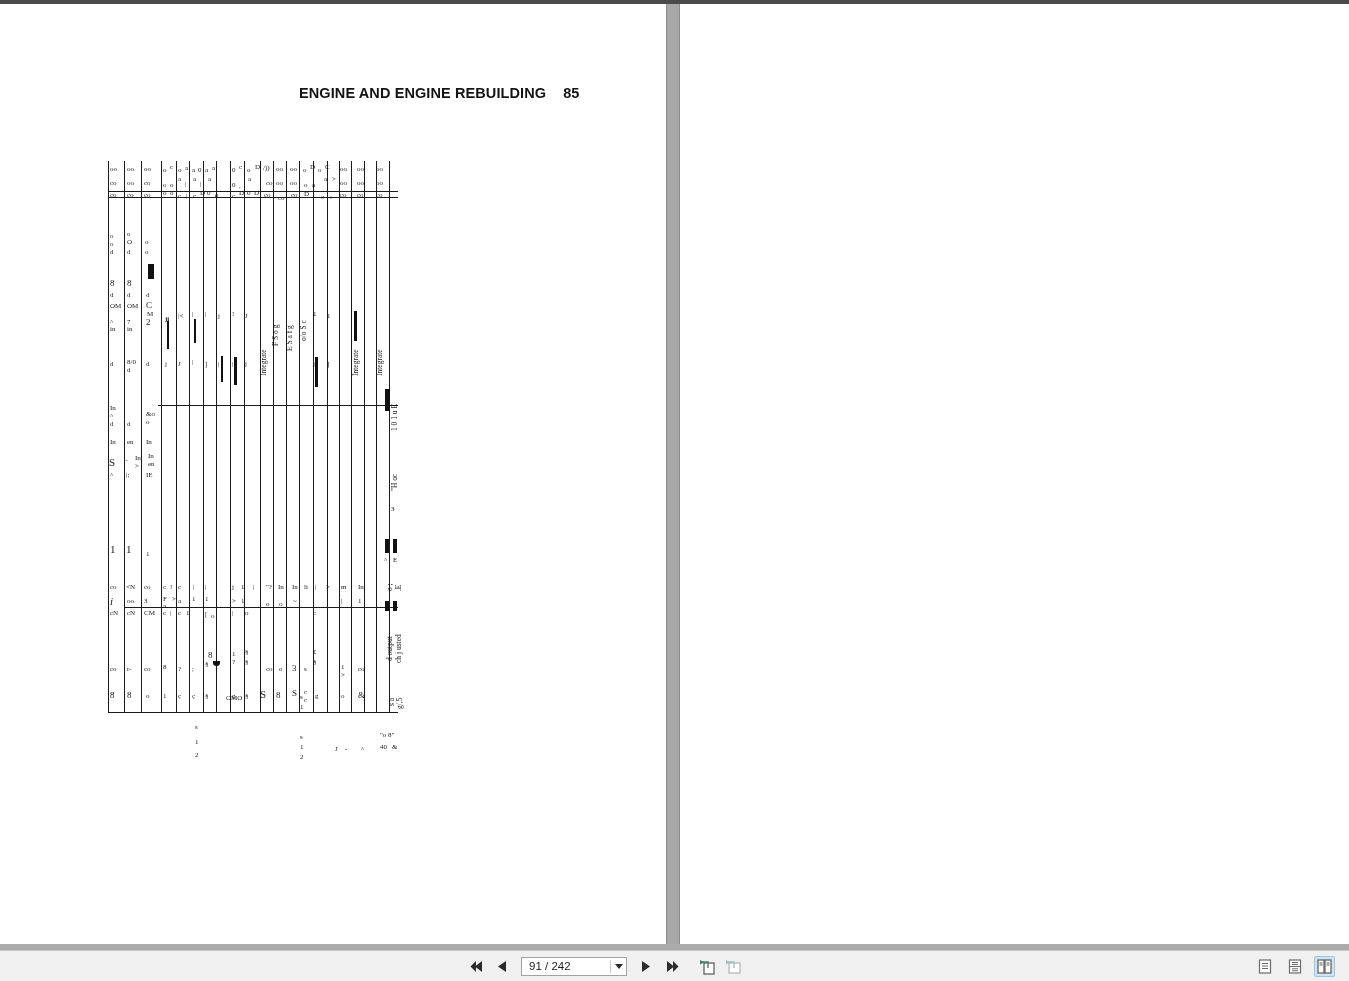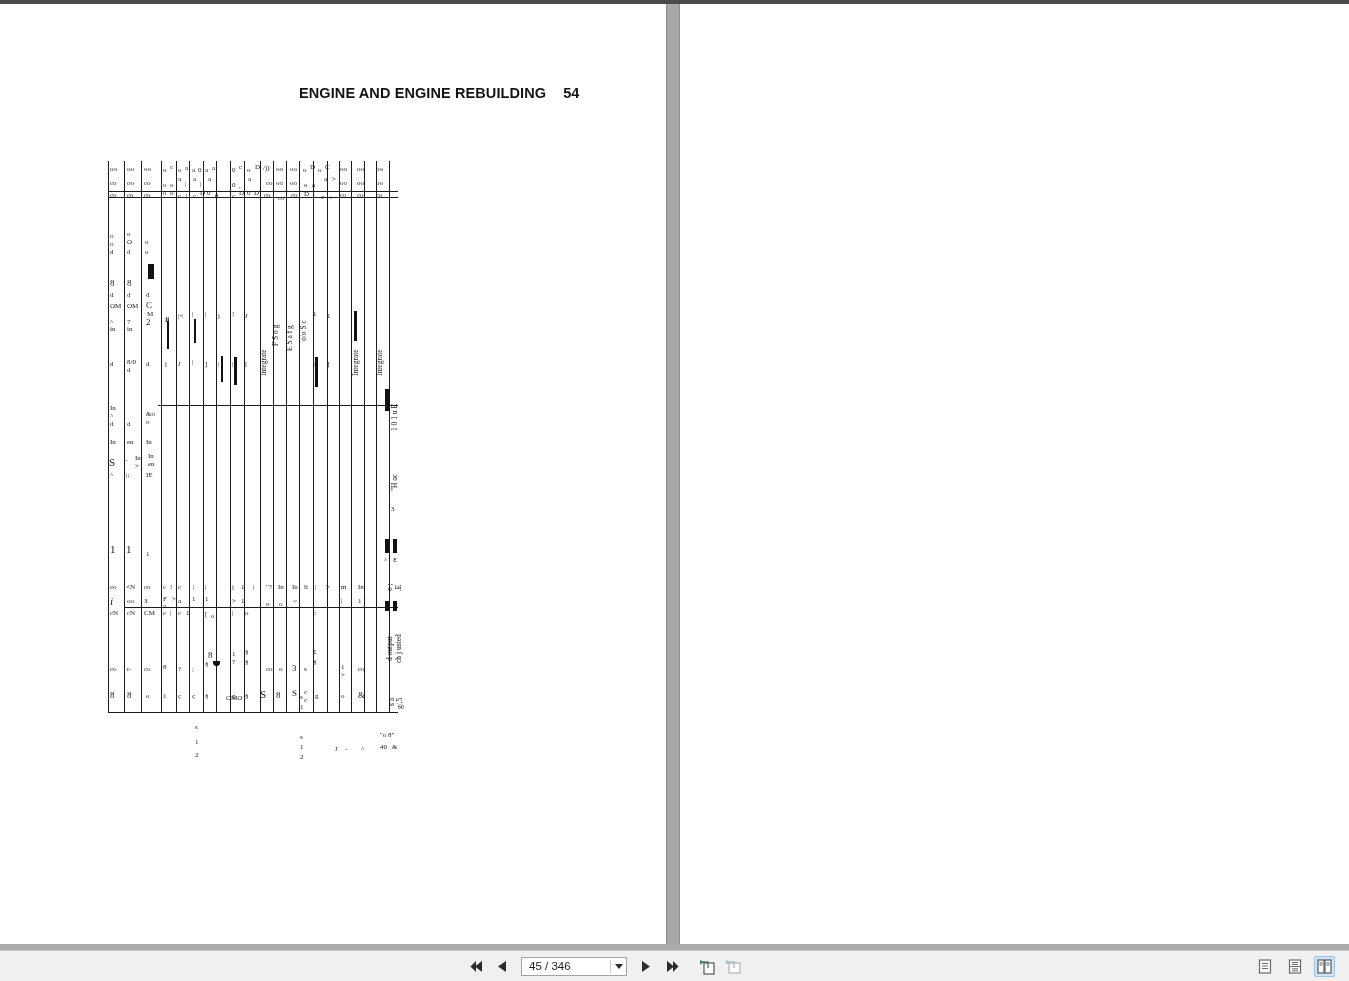--- a/index.html
+++ b/index.html
@@ -196,21 +196,21 @@
 <div id="app">
 
   <div class="top-rule"></div>
 
   <div class="doc-viewport">
 
     <div class="gutter"></div>
 
     <div class="page page-left">
 
-      <div class="page-header hdr-left"><span>ENGINE AND ENGINE REBUILDING</span><span class="hdr-gap"></span><span class="hdr-num">54</span></div>
+      <div class="page-header hdr-left"><span>ENGINE AND ENGINE REBUILDING</span><span class="hdr-gap"></span><span class="hdr-num">85</span></div>
 
       <div class="scan-table">
 
         <div class="tbl-rule" style="left:0px;"></div>
         <div class="tbl-rule" style="left:16px;"></div>
         <div class="tbl-rule" style="left:33px;"></div>
         <div class="tbl-rule" style="left:53px;"></div>
         <div class="tbl-rule" style="left:68px;"></div>
         <div class="tbl-rule" style="left:81px;"></div>
         <div class="tbl-rule" style="left:95px;"></div>
@@ -587,21 +587,21 @@
         </svg>
       </button>
 
       <button class="tb-btn" title="previous page">
         <svg width="12" height="13" viewBox="0 0 12 13">
           <path d="M10 1 L2 6.5 L10 12 Z" fill="#2b2b2b"></path>
         </svg>
       </button>
 
       <div class="page-box">
-        <span class="pval">45 / 346</span>
+        <span class="pval">91 / 242</span>
         <span class="sep"></span>
         <span class="caret"></span>
       </div>
 
       <button class="tb-btn" title="next page">
         <svg width="12" height="13" viewBox="0 0 12 13">
           <path d="M2 1 L10 6.5 L2 12 Z" fill="#2b2b2b"></path>
         </svg>
       </button>
 

